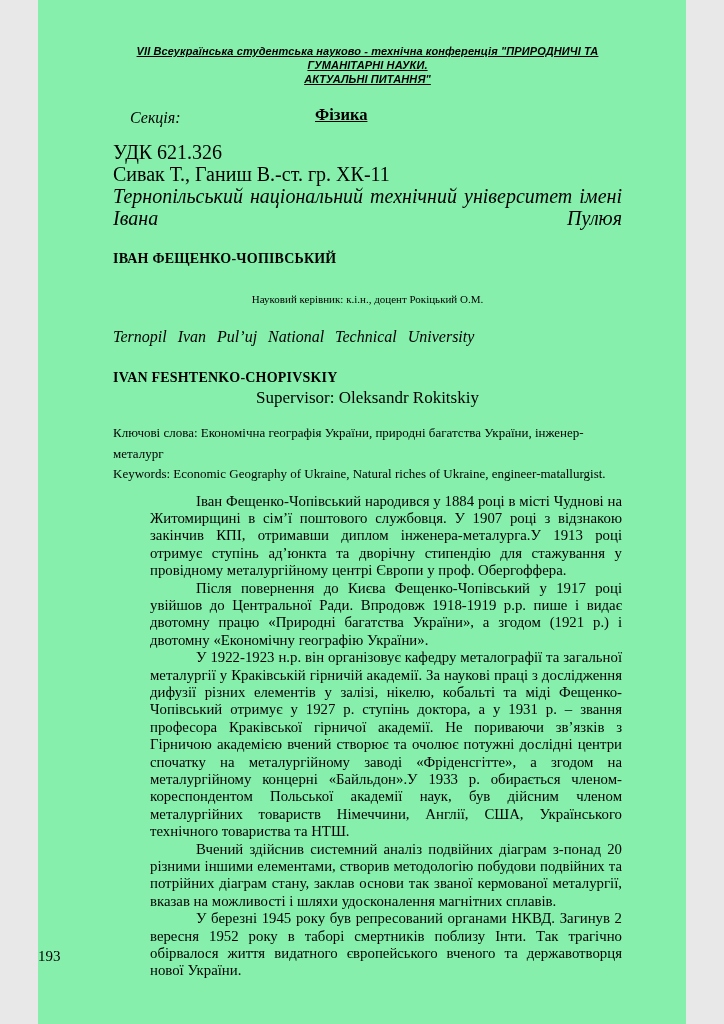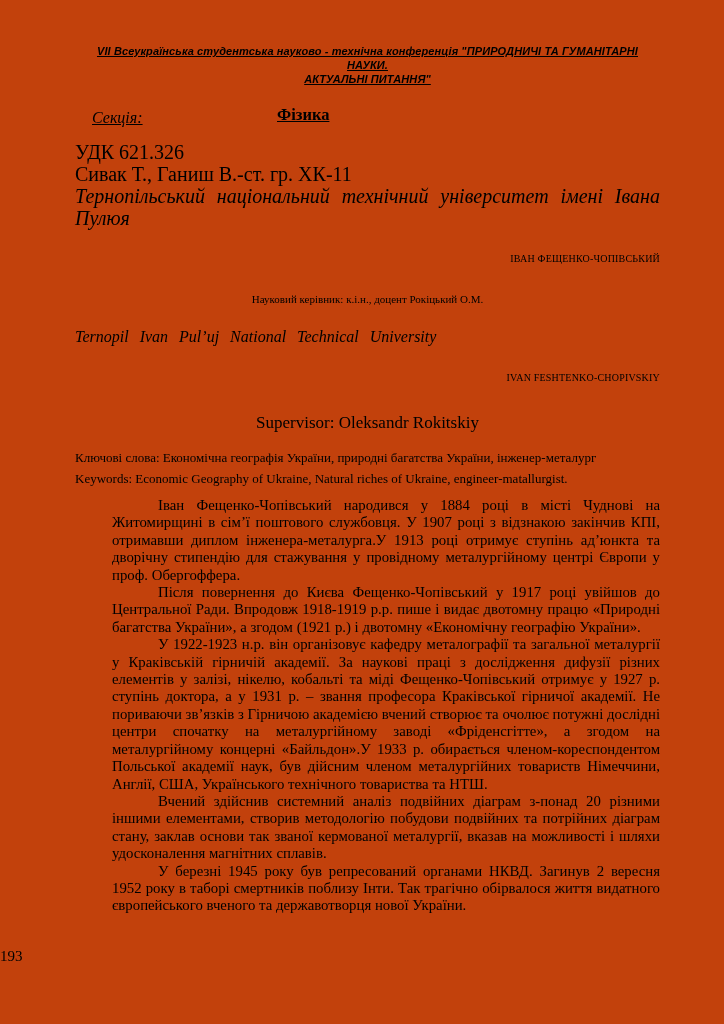--- a/index.html
+++ b/index.html
@@ -2,24 +2,24 @@
 <html lang="uk"><head>
 <meta charset="utf-8">
 <style>
   html, body {
     margin: 0;
     padding: 0;
     background: #e8e8e8;
   }
   .page {
     position: relative;
-    width: 724px;
+    width: 648px;
     height: 1024px;
     margin: 0 auto;
-    background: #c2410c;
+    background: #86efac;
     color: #000000;
     font-family: "Liberation Serif", serif;
     overflow: hidden;
     box-sizing: border-box;
   }
   .content {
     padding: 44px 64px 0 75px; 
   }
 
   .conf-header {
@@ -38,21 +38,20 @@
   .section-row {
     position: relative;
     margin-top: 21px;
     height: 22px;
     font-size: 16px;
     line-height: 22px;
   }
   .section-label {
     font-style: italic;
     margin-left: 17px;
-    text-decoration: underline;
   }
   .section-value {
     position: absolute;
     left: 202px;
     top: -3px;
     font-weight: bold;
     text-decoration: underline;
     font-size: 16.5px;
   }
 
@@ -63,23 +62,23 @@
     font-weight: normal;
   }
   .univ-ua {
     font-style: italic;
     text-align: justify;
     text-align-last: justify;
   }
 
   .title-ua, .title-en {
     margin-top: 20px;
-    text-align: right;
-    font-weight: normal;
-    font-size: 10px;
+    text-align: left;
+    font-weight: bold;
+    font-size: 14px;
     line-height: 19px;
     letter-spacing: 0.2px;
   }
   .supervisor-ua {
     margin-top: 22px;
     text-align: center;
     font-size: 11px;
     line-height: 19px;
   }
   .en-block {
@@ -87,21 +86,20 @@
     font-size: 16px;
     line-height: 22px;
   }
   .univ-en {
     font-style: italic;
     word-spacing: 7px;
   }
   .title-en {
   }
   .supervisor-en {
-    margin-top: 25px;
     text-align: center;
     font-size: 17px;
     line-height: 21px;
   }
 
   .keywords {
     margin-top: 15px;
     font-size: 13px;
     line-height: 20.5px;
   }

